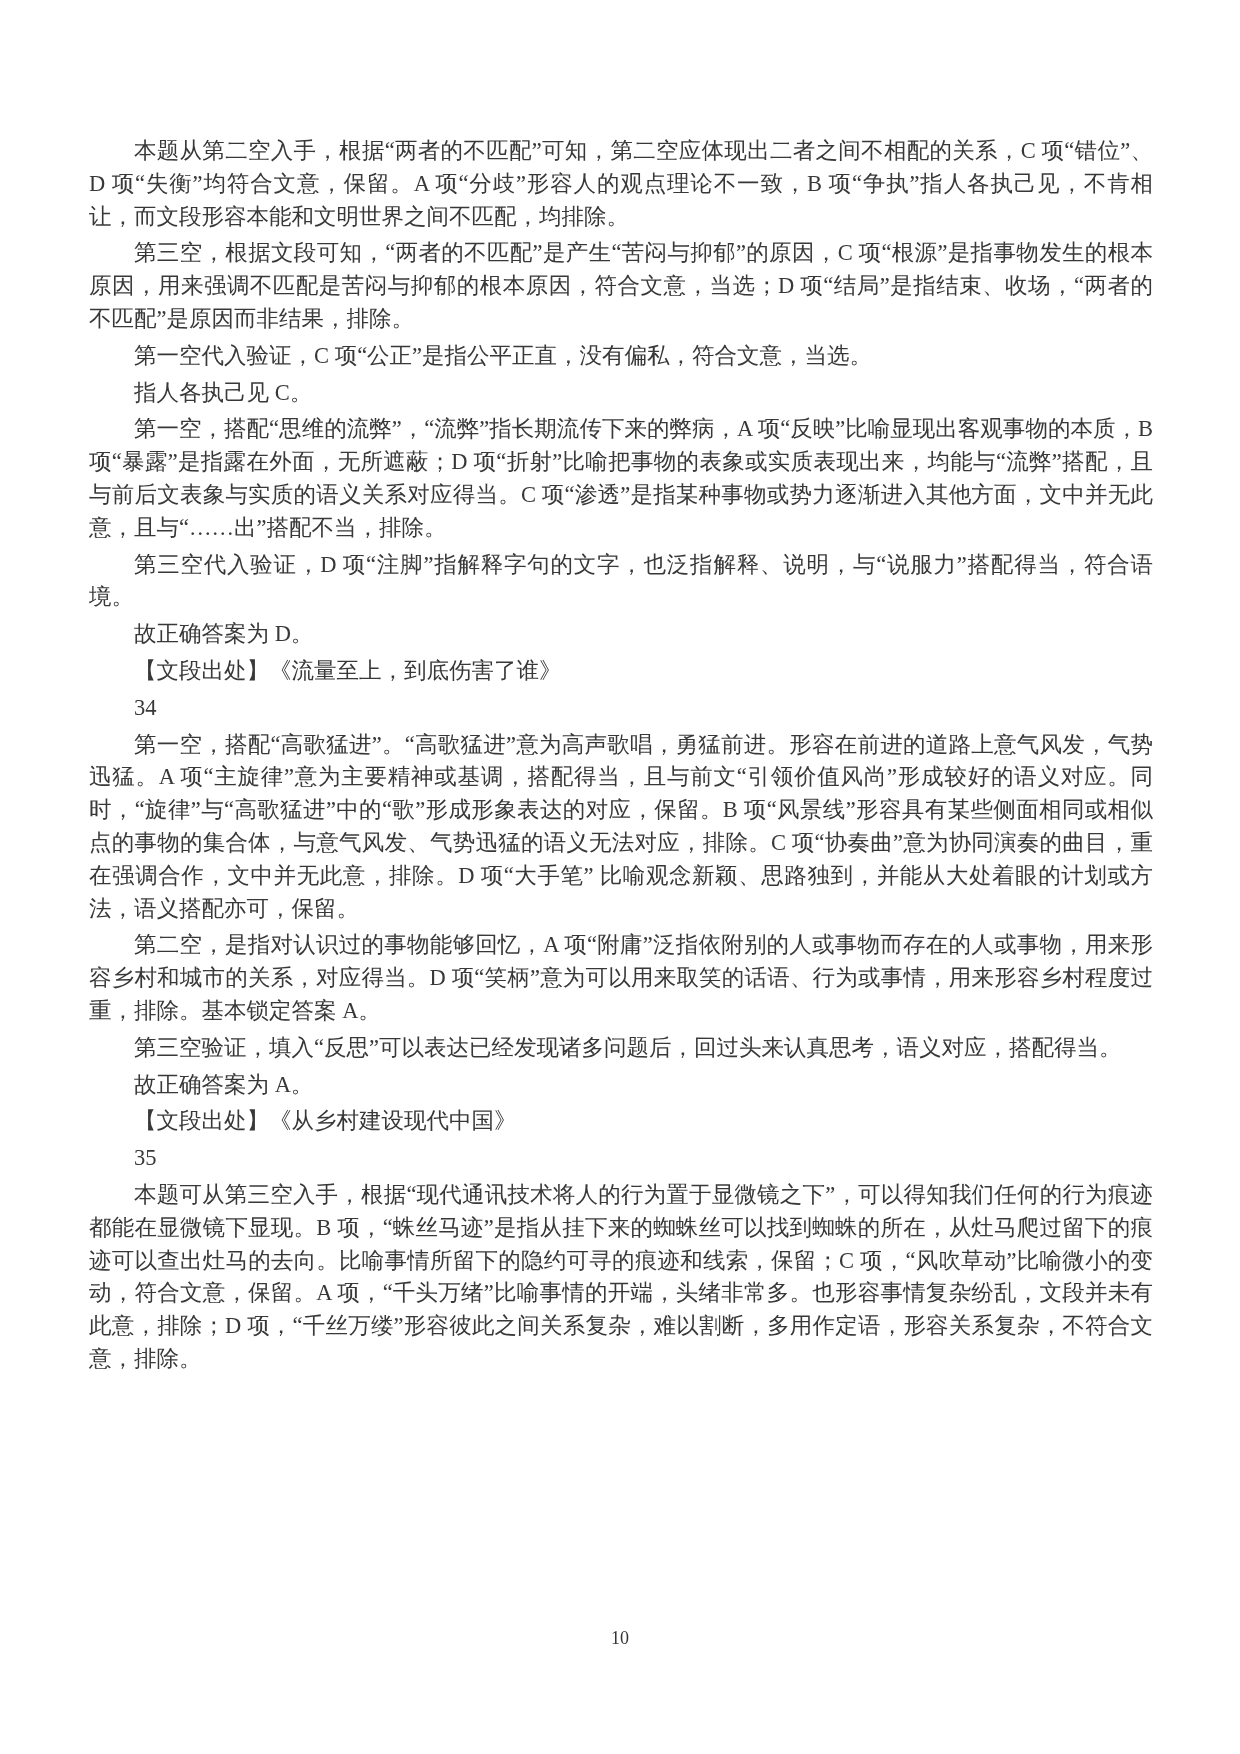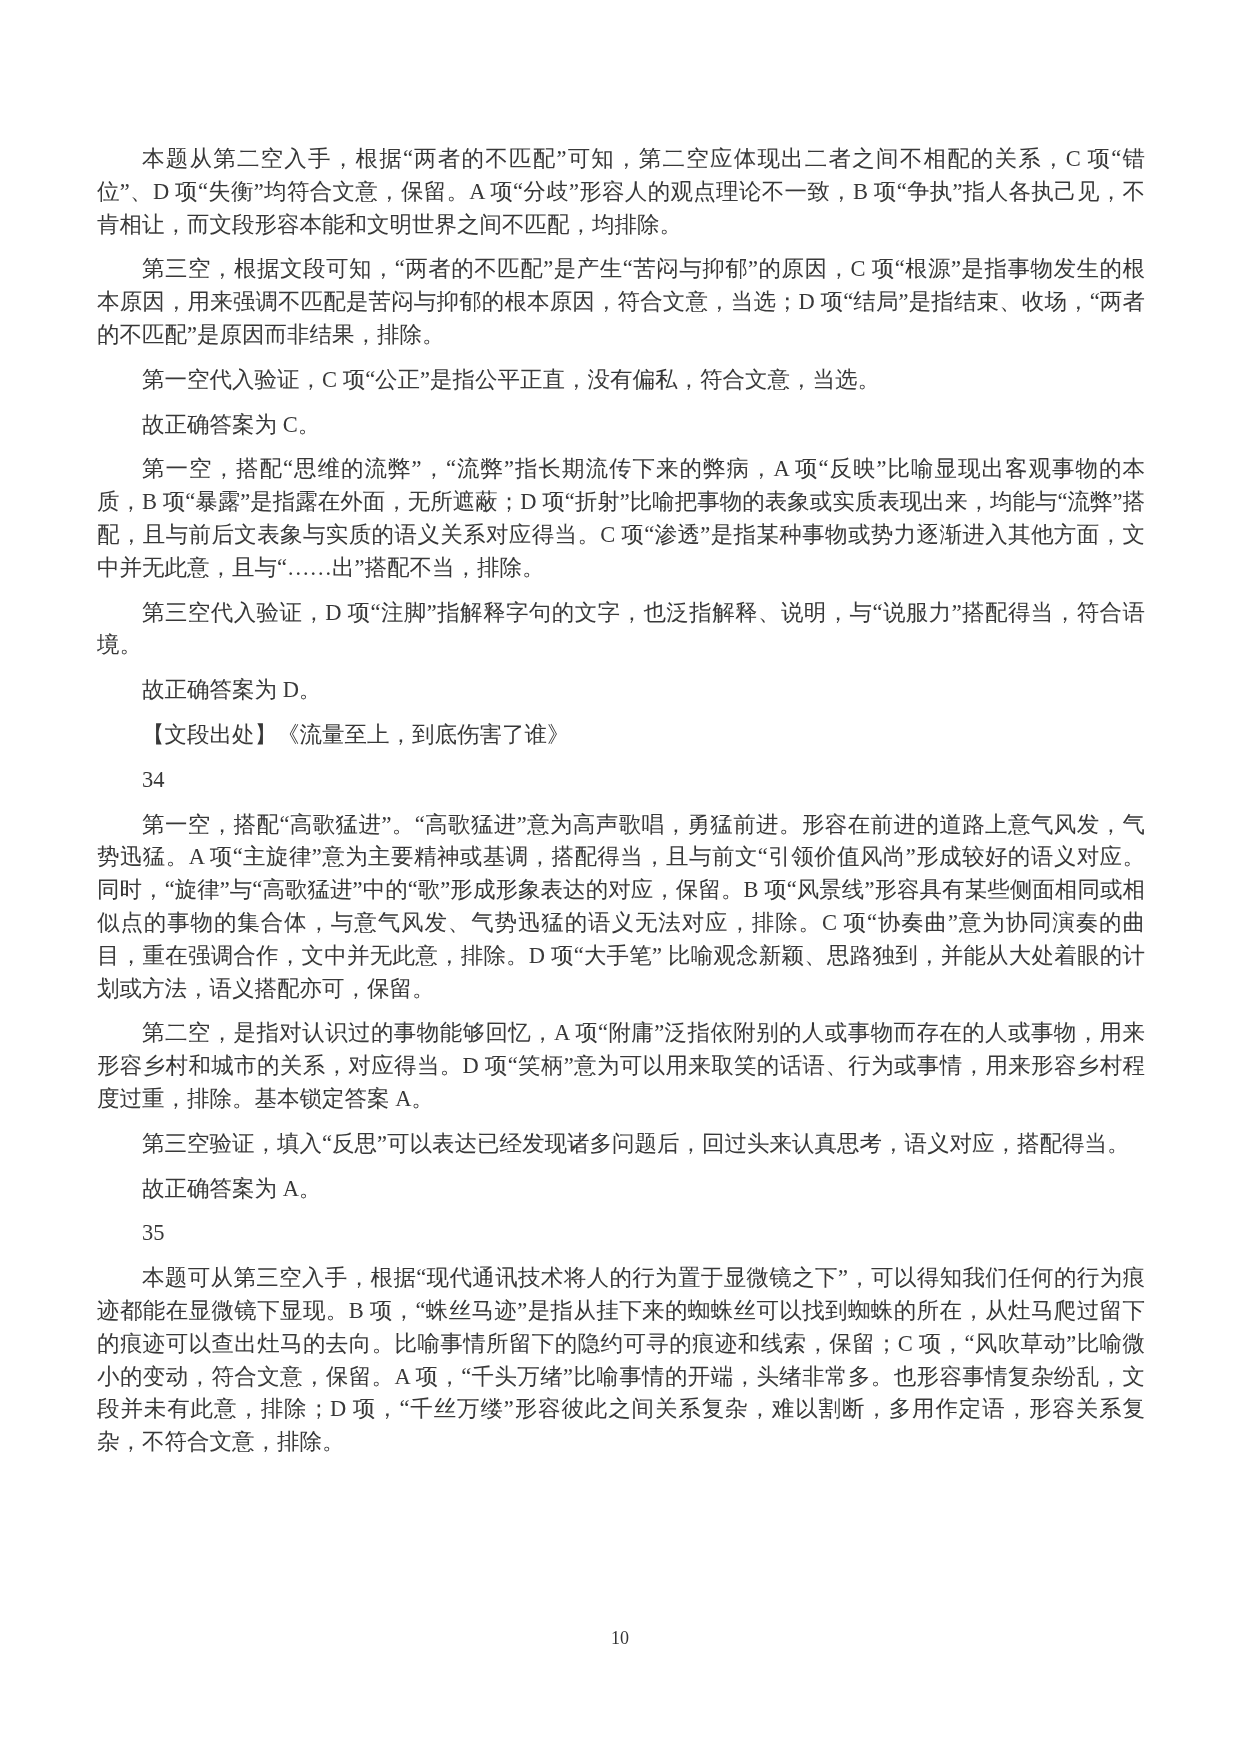--- a/index.html
+++ b/index.html
@@ -20,21 +20,21 @@
     position: absolute;
     left: 85px;
     top: 131px;
     width: 1072px;
     font-size: 22.5px;
     line-height: 32.8px;
     text-align: justify;
     letter-spacing: 0;
   }
   .content p {
-    margin: 12px;
+    margin: 4px;
     padding: 0;
     text-indent: 2em;
   }
   .page-number {
     position: absolute;
     top: 1628px;
     left: 0;
     width: 100%;
     text-align: center;
     font-size: 18px;
@@ -42,27 +42,28 @@
   }
 </style>
 </head>
 <body>
 
 <div class="page">
   <div class="content">
     <p>本题从第二空入手，根据“两者的不匹配”可知，第二空应体现出二者之间不相配的关系，C 项“错位”、D 项“失衡”均符合文意，保留。A 项“分歧”形容人的观点理论不一致，B 项“争执”指人各执己见，不肯相让，而文段形容本能和文明世界之间不匹配，均排除。</p>
     <p>第三空，根据文段可知，“两者的不匹配”是产生“苦闷与抑郁”的原因，C 项“根源”是指事物发生的根本原因，用来强调不匹配是苦闷与抑郁的根本原因，符合文意，当选；D 项“结局”是指结束、收场，“两者的不匹配”是原因而非结果，排除。</p>
     <p>第一空代入验证，C 项“公正”是指公平正直，没有偏私，符合文意，当选。</p>
-    <p>故正确答案为 C。</p>
+    <p>指人各执己见 C。</p>
     <p>第一空，搭配“思维的流弊”，“流弊”指长期流传下来的弊病，A 项“反映”比喻显现出客观事物的本质，B 项“暴露”是指露在外面，无所遮蔽；D 项“折射”比喻把事物的表象或实质表现出来，均能与“流弊”搭配，且与前后文表象与实质的语义关系对应得当。C 项“渗透”是指某种事物或势力逐渐进入其他方面，文中并无此意，且与“……出”搭配不当，排除。</p>
     <p>第三空代入验证，D 项“注脚”指解释字句的文字，也泛指解释、说明，与“说服力”搭配得当，符合语境。</p>
     <p>故正确答案为 D。</p>
     <p>【文段出处】《流量至上，到底伤害了谁》</p>
     <p>34</p>
     <p>第一空，搭配“高歌猛进”。“高歌猛进”意为高声歌唱，勇猛前进。形容在前进的道路上意气风发，气势迅猛。A 项“主旋律”意为主要精神或基调，搭配得当，且与前文“引领价值风尚”形成较好的语义对应。同时，“旋律”与“高歌猛进”中的“歌”形成形象表达的对应，保留。B 项“风景线”形容具有某些侧面相同或相似点的事物的集合体，与意气风发、气势迅猛的语义无法对应，排除。C 项“协奏曲”意为协同演奏的曲目，重在强调合作，文中并无此意，排除。D 项“大手笔” 比喻观念新颖、思路独到，并能从大处着眼的计划或方法，语义搭配亦可，保留。</p>
     <p>第二空，是指对认识过的事物能够回忆，A 项“附庸”泛指依附别的人或事物而存在的人或事物，用来形容乡村和城市的关系，对应得当。D 项“笑柄”意为可以用来取笑的话语、行为或事情，用来形容乡村程度过重，排除。基本锁定答案 A。</p>
     <p>第三空验证，填入“反思”可以表达已经发现诸多问题后，回过头来认真思考，语义对应，搭配得当。</p>
     <p>故正确答案为 A。</p>
+    <p>【文段出处】《从乡村建设现代中国》</p>
     <p>35</p>
     <p>本题可从第三空入手，根据“现代通讯技术将人的行为置于显微镜之下”，可以得知我们任何的行为痕迹都能在显微镜下显现。B 项，“蛛丝马迹”是指从挂下来的蜘蛛丝可以找到蜘蛛的所在，从灶马爬过留下的痕迹可以查出灶马的去向。比喻事情所留下的隐约可寻的痕迹和线索，保留；C 项，“风吹草动”比喻微小的变动，符合文意，保留。A 项，“千头万绪”比喻事情的开端，头绪非常多。也形容事情复杂纷乱，文段并未有此意，排除；D 项，“千丝万缕”形容彼此之间关系复杂，难以割断，多用作定语，形容关系复杂，不符合文意，排除。</p>
   </div>
   <div class="page-number">10</div>
 </div>
 
 </body></html>

